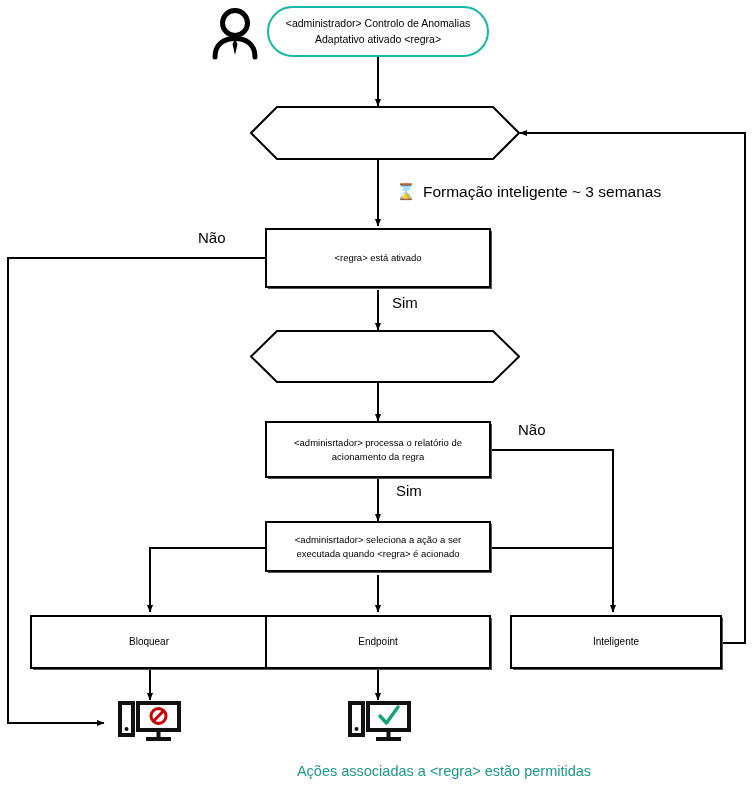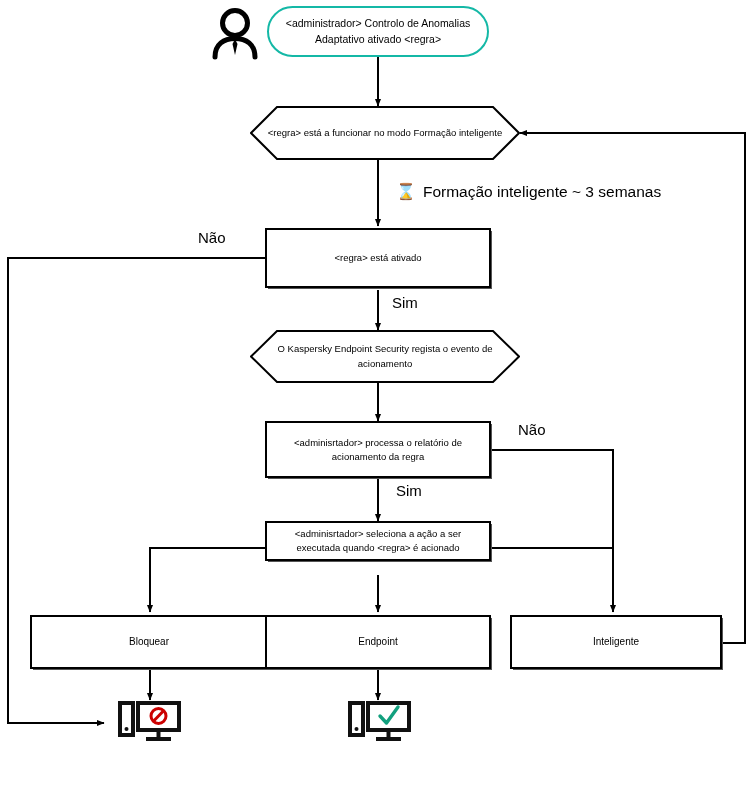--- a/index.html
+++ b/index.html
@@ -155,50 +155,48 @@
   </div>
 
   <div class="node stadium" style="left:267px;top:6px;width:222px;height:51px;">
     <span>&lt;administrador&gt; Controlo de Anomalias Adaptativo ativado &lt;regra&gt;</span>
   </div>
 
   <div class="hexwrap" style="left:250px;top:106px;width:270px;height:54px;">
     <svg width="270" height="54" viewBox="0 0 270 54" xmlns="http://www.w3.org/2000/svg">
       <polygon points="27,1 243,1 269,27 243,53 27,53 1,27" fill="#ffffff" stroke="#000000" stroke-width="2"></polygon>
     </svg>
-    <span class="hextext">&lt;regra&gt; está a funcionar no modo Formação inteligente</span>
   </div>
 
   <div class="timer-label" style="left:396px;top:183px;">
     <span class="timer-glyph">⌛</span>
     <span>Formação inteligente ~ 3 semanas</span>
   </div>
 
   <div class="node rect shadow" style="left:265px;top:228px;width:226px;height:60px;">
     <span>&lt;regra&gt; está ativado</span>
   </div>
 
   <div class="edge-label" style="left:198px;top:229px;">Não</div>
   <div class="edge-label" style="left:392px;top:294px;">Sim</div>
 
   <div class="hexwrap" style="left:250px;top:330px;width:270px;height:53px;">
     <svg width="270" height="53" viewBox="0 0 270 53" xmlns="http://www.w3.org/2000/svg">
       <polygon points="27,1 243,1 269,26.5 243,52 27,52 1,26.5" fill="#ffffff" stroke="#000000" stroke-width="2"></polygon>
     </svg>
-    <span class="hextext">O Kaspersky Endpoint Security regista o evento de acionamento</span>
   </div>
 
   <div class="node rect shadow" style="left:265px;top:421px;width:226px;height:57px;">
     <span>&lt;adminisrtador&gt; processa o relatório de acionamento da regra</span>
   </div>
 
   <div class="edge-label" style="left:518px;top:421px;">Não</div>
   <div class="edge-label" style="left:396px;top:482px;">Sim</div>
 
-  <div class="node rect shadow" style="left:265px;top:521px;width:226px;height:40px;">
+  <div class="node rect shadow" style="left:265px;top:521px;width:226px;height:51px;">
     <span>&lt;adminisrtador&gt; seleciona a ação a ser executada quando &lt;regra&gt; é acionado</span>
   </div>
 
   <div class="node rect shadow" style="left:30px;top:615px;width:238px;height:54px;font-size:10px;">
     <span>Bloquear</span>
   </div>
 
   <div class="node rect shadow" style="left:265px;top:615px;width:226px;height:54px;font-size:10px;">
     <span>Endpoint</span>
   </div>
@@ -224,14 +222,15 @@
       <rect x="2" y="3" width="13" height="32" fill="none" stroke="#111" stroke-width="4"></rect>
       <circle cx="8.5" cy="29" r="2" fill="#111"></circle>
       <rect x="20" y="3" width="41" height="27" fill="none" stroke="#111" stroke-width="4"></rect>
       <rect x="38.5" y="30" width="4" height="7" fill="#111"></rect>
       <rect x="28" y="37" width="25" height="4" fill="#111"></rect>
       <path d="M32,16 L38.5,23 L50,7" fill="none" stroke="#12a07e" stroke-width="3.4" stroke-linecap="round" stroke-linejoin="round"></path>
     </svg>
   </div>
 
 
+  <div class="caption" style="left:296px;top:762px;width:296px;color:#1a9988;">Ações associadas a &lt;regra&gt; estão permitidas</div>
 
 </div>
 
 </body></html>

